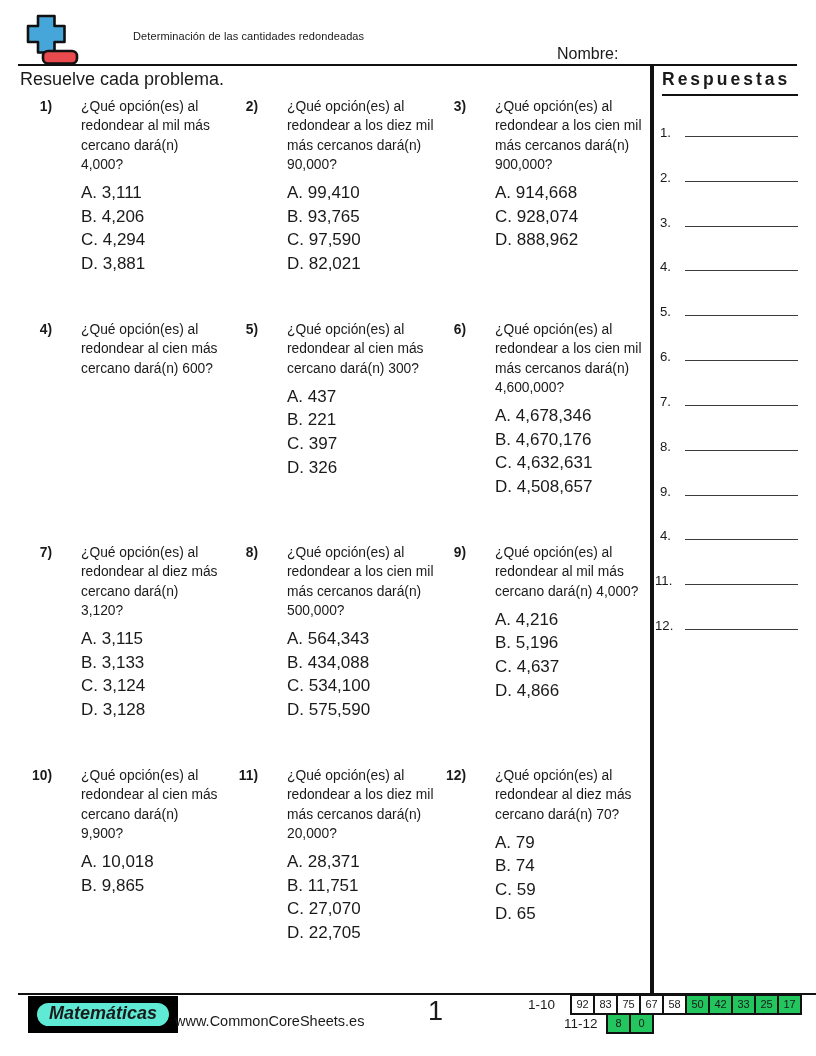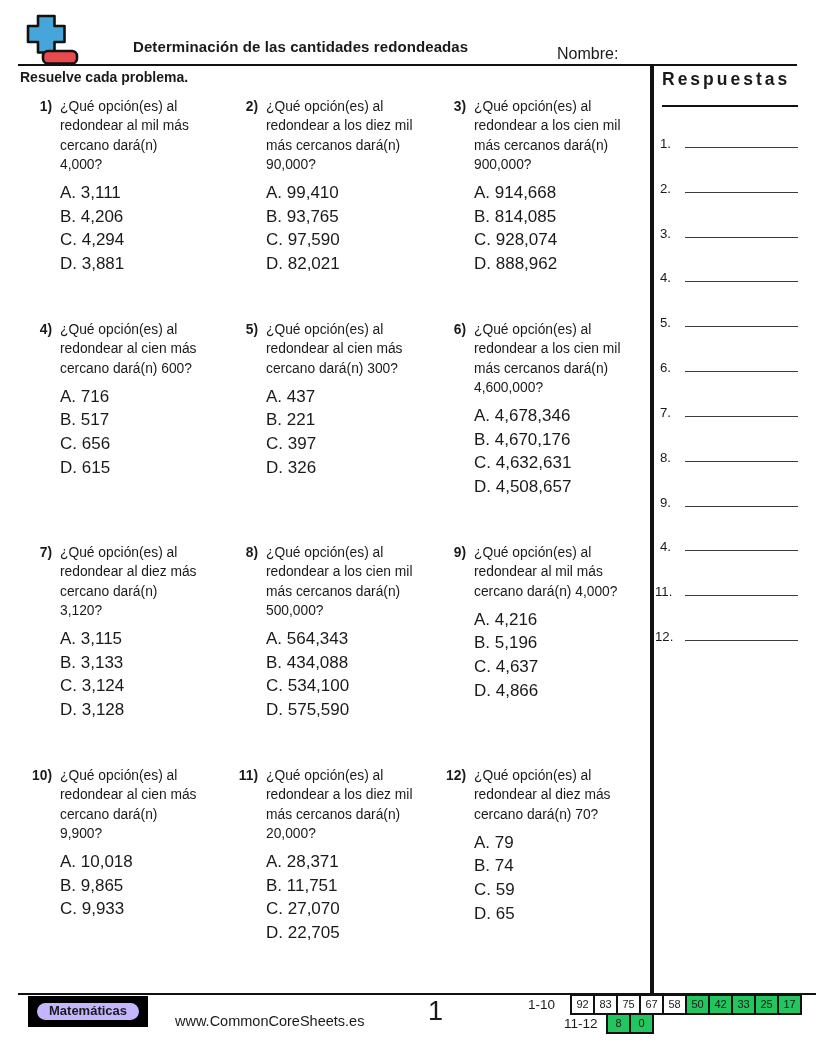--- a/index.html
+++ b/index.html
@@ -9,57 +9,57 @@
     width: 816px; height: 1056px;
     margin: 0 auto;
     background: #ffffff;
     font-family: "Liberation Sans", sans-serif;
     color: #1a1a1a;
     overflow: hidden;
   }
 
   
   .logo { position: absolute; left: 26px; top: 14px; width: 54px; height: 52px; }
-  .worksheet-title { position: absolute; left: 133px; top: 38px; font-size: 15px; font-weight: 700; letter-spacing: 0.1px; }
+  .worksheet-title { position: absolute; left: 133px; top: 30px; font-size: 11px; font-weight: 400; letter-spacing: 0.1px; }
   .name-label { position: absolute; left: 557px; top: 45px; font-size: 16px; }
   .header-rule { position: absolute; left: 18px; right: 19px; top: 64px; border-top: 2.6px solid #111; }
 
   
   .divider { position: absolute; left: 650px; top: 66px; height: 927px; width: 2px;
              border-left: 2px solid #111; border-right: 2px solid #111; }
 
   
-  .instructions { position: absolute; left: 20px; top: 69px; font-size: 14px; font-weight: 700; }
+  .instructions { position: absolute; left: 20px; top: 69px; font-size: 18px; font-weight: 400; }
 
   
   .problems { position: absolute; left: 26px; top: 97px; width: 622px;
               display: grid; grid-template-columns: 206px 208px 1fr;
               grid-template-rows: 223px 223px 223px auto; }
   .problem { display: flex; align-items: flex-start; }
   .pnum { flex: none; width: 26px; text-align: right; font-weight: 700;
           font-size: 13.8px; line-height: 19.3px; margin-right: 8px; }
-  .pbody { width: 172px; }
+  .pbody { width: 172px; margin-left: 21px; }
   .question { font-size: 13.8px; line-height: 19.3px; white-space: pre-line; }
   .options { list-style: none; margin: 9px 0 0 0; padding: 0; }
   .options li { height: 23.6px; font-size: 17px; }
 
   
   .answers { position: absolute; left: 655px; top: 69px; right: 15px; }
   .answers-title { display: block; margin: 0 3px 0 7px; font-size: 17.5px; font-weight: 700;
-                   letter-spacing: 3px; padding-bottom: 15px; border-bottom: 2.6px solid #111; }
+                   letter-spacing: 3px; padding-bottom: 4px; border-bottom: 2.6px solid #111; }
   .answer-list { margin-top: 1px; }
   .answer-row { position: relative; height: 44.85px; }
   .anum { position: absolute; left: 0; bottom: 2px; width: 16px; text-align: right; font-size: 13.2px; }
   .aline { position: absolute; left: 30px; right: 3px; bottom: 5px; border-bottom: 1.7px solid #3c3c3c; }
 
   
   .footer-rule { position: absolute; left: 18px; right: 0; top: 993px; border-top: 2.6px solid #111; }
   .brand-badge { position: absolute; left: 28px; top: 996px; background: #000; padding: 4px 6px; }
-  .brand-pill { display: block; background: #c4b5fd; border: 3px solid #000; border-radius: 999px;
-                padding: 0 12px 2px; font-size: 13px; font-weight: 700; }
+  .brand-pill { display: block; background: #5eead4; border: 3px solid #000; border-radius: 999px;
+                padding: 0 12px 2px; font-size: 18px; font-weight: 700; font-style: italic; }
   .website { position: absolute; left: 175px; top: 1013px; font-size: 14.5px; }
   .page-number { position: absolute; left: 428px; top: 996px; font-size: 27px; }
 
   .score-table { position: absolute; top: 994px; right: 14px; }
   .score-row { display: flex; align-items: center; }
   .score-row + .score-row { margin-top: -2px; margin-left: 36px; }
   .score-label { width: 44px; padding-right: 5px; font-size: 13.5px; }
   .score-cell { width: 25px; height: 21px; border: 2px solid #111; margin-left: -2px;
                 text-align: center; font-size: 11px; line-height: 16.5px; background: #fff; }
   .score-row .score-cell:first-of-type { margin-left: 0; }
@@ -118,39 +118,32 @@
 
     <div class="problem">
       <div class="pnum">3)</div>
       <div class="pbody">
         <div class="question">¿Qué opción(es) al
 redondear a los cien mil
 más cercanos dará(n)
 900,000?</div>
         <ul class="options">
           <li>A. 914,668</li>
-          <li>B. 814,085</li>
           <li>C. 928,074</li>
           <li>D. 888,962</li>
         </ul>
       </div>
     </div>
 
     <div class="problem">
       <div class="pnum">4)</div>
       <div class="pbody">
         <div class="question">¿Qué opción(es) al
 redondear al cien más
 cercano dará(n) 600?</div>
-        <ul class="options">
-          <li>A. 716</li>
-          <li>B. 517</li>
-          <li>C. 656</li>
-          <li>D. 615</li>
-        </ul>
       </div>
     </div>
 
     <div class="problem">
       <div class="pnum">5)</div>
       <div class="pbody">
         <div class="question">¿Qué opción(es) al
 redondear al cien más
 cercano dará(n) 300?</div>
         <ul class="options">
@@ -228,21 +221,20 @@
     <div class="problem">
       <div class="pnum">10)</div>
       <div class="pbody">
         <div class="question">¿Qué opción(es) al
 redondear al cien más
 cercano dará(n)
 9,900?</div>
         <ul class="options">
           <li>A. 10,018</li>
           <li>B. 9,865</li>
-          <li>C. 9,933</li>
         </ul>
       </div>
     </div>
 
     <div class="problem">
       <div class="pnum">11)</div>
       <div class="pbody">
         <div class="question">¿Qué opción(es) al
 redondear a los diez mil
 más cercanos dará(n)

